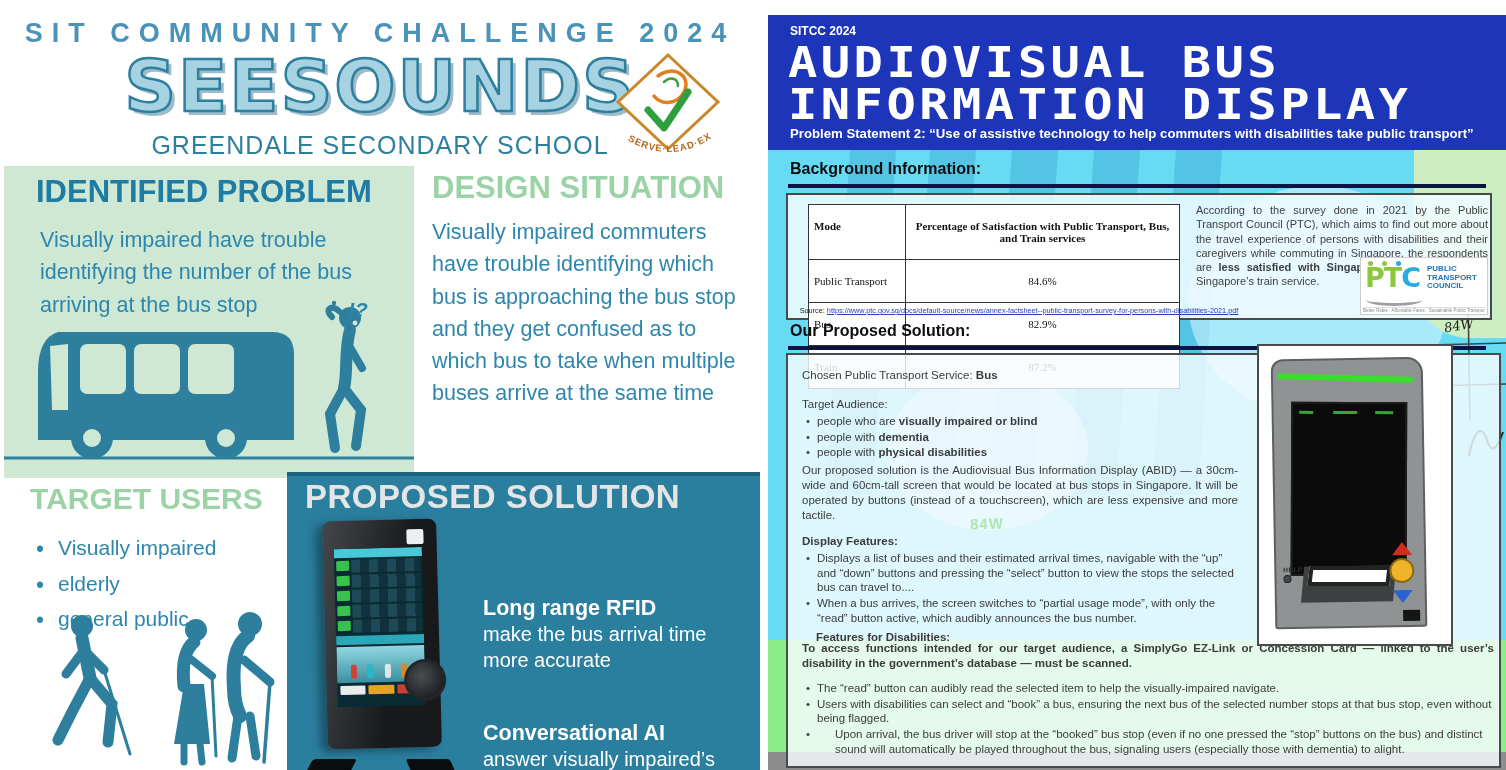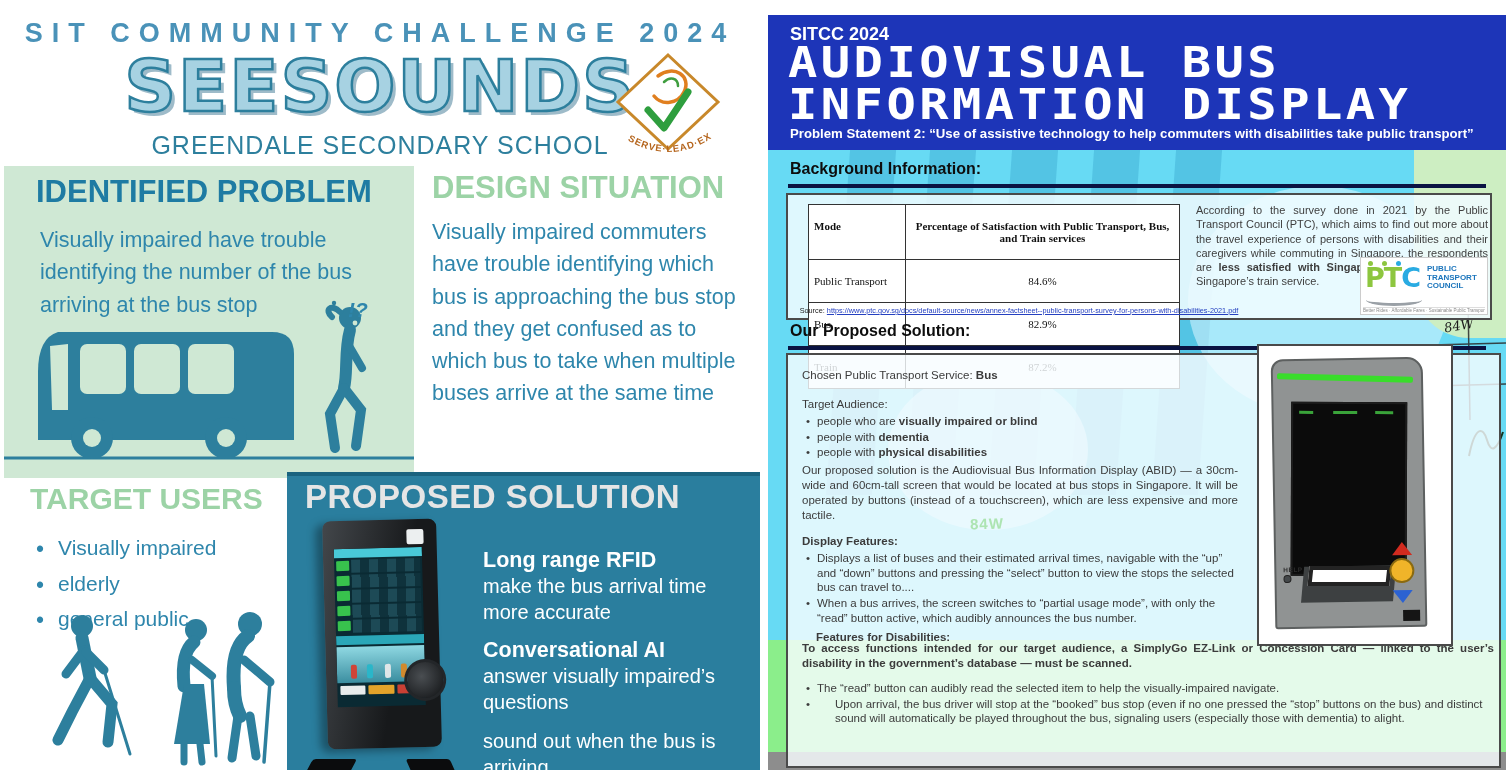--- a/index.html
+++ b/index.html
@@ -30,21 +30,21 @@
   .tu-heading{font-size:30px;font-weight:800;color:#9cd3a6;}
   .tu-list{margin:14px 0 0 6px;padding:0;list-style:none;}
   .tu-list li{position:relative;padding-left:22px;font-size:21px;line-height:1.7;color:#2e86ac;}
   .tu-list li::before{content:"•";position:absolute;left:0;top:0;color:#2e86ac;font-size:23px;}
   .cane-svg{position:absolute;left:38px;top:612px;width:115px;height:158px;}
   .couple-svg{position:absolute;left:158px;top:604px;width:140px;height:166px;}
   .solution-box{position:absolute;left:287px;top:472px;width:473px;height:298px;
     background:#2a7e9e;border-top:4px solid #1a637f;}
   .ps-heading{position:absolute;left:18px;top:2px;color:#e5e5e5;font-size:33px;font-weight:800;letter-spacing:.5px;}
   .features{position:absolute;left:196px;top:72px;width:274px;color:#fff;}
-  .feat{margin-bottom:13px;}
+  .feat{margin-bottom:13px;margin-top:48px;}
   .feat-title{font-size:21.5px;font-weight:800;}
   .feat-desc{font-size:20px;line-height:1.3;}
   
   .kiosk{position:absolute;left:22px;top:44px;width:152px;height:254px;}
   .k-body{position:absolute;left:16px;top:0;width:114px;height:228px;border-radius:8px;
     background:linear-gradient(100deg,#43474b,#17191b 62%);transform:rotate(-1.5deg);
     box-shadow:-7px 3px 8px rgba(0,0,0,.35);}
   .k-cam{position:absolute;right:13px;top:10px;width:17px;height:15px;background:#eceff0;border-radius:2px;}
   .k-screen{position:absolute;left:11px;top:28px;width:88px;height:158px;background:#0a2a33;overflow:hidden;}
   .k-topbar{height:9px;background:#49c9d8;}
@@ -63,21 +63,21 @@
   .k-foot.r{right:8px;transform:skewX(24deg);}
   
   .right{position:absolute;left:768px;top:0;width:738px;height:770px;background:#fff;}
   .scene{position:absolute;left:0;top:150px;width:738px;height:620px;background:#67daf4;overflow:hidden;}
   .streak{position:absolute;top:0;height:345px;width:46px;background:rgba(32,140,185,.28);transform:skewX(-4deg);}
   .cloud{position:absolute;background:rgba(222,246,255,.55);border-radius:50%;}
   .hill-right{position:absolute;right:0;top:0;width:92px;height:188px;background:#cdeec2;border-radius:0 0 0 55px;}
   .grass{position:absolute;left:0;top:490px;width:738px;height:112px;background:#8bee8b;}
   .road{position:absolute;left:0;top:602px;width:738px;height:18px;background:#8d8d8d;}
   .r-header{position:absolute;left:0;top:15px;width:738px;height:135px;background:#1d35b8;color:#fff;}
-  .sitcc{position:absolute;left:22px;top:9px;font-size:18px;font-weight:700;}
+  .sitcc{position:absolute;left:22px;top:9px;font-size:12px;font-weight:700;}
   .r-title{position:absolute;left:20px;top:27px;font-family:"DejaVu Sans Mono",monospace;
     font-weight:bold;font-size:42px;line-height:1.0;letter-spacing:3px;white-space:nowrap;
     transform-origin:0 0;transform:scaleX(1.16);}
   .ps2{position:absolute;left:22px;top:111px;font-size:13.2px;font-weight:600;}
   .r-h2{position:absolute;left:22px;font-size:16px;font-weight:700;color:#0d0d0d;z-index:3;}
   .rule{position:absolute;left:20px;width:698px;height:4px;background:#0a1342;z-index:3;}
   .bg-box{position:absolute;left:18px;top:193px;width:702px;height:123px;z-index:3;
     background:rgba(240,252,255,.88);border:2px solid #4a4a4a;}
   .pt-table{position:absolute;left:20px;top:9px;width:372px;border-collapse:collapse;
     font-family:"Liberation Serif",serif;font-size:11px;color:#111;background:#fff;}
@@ -392,20 +392,21 @@
       <div class="abs jt" style="left:14px;top:108px;width:436px;">Our proposed solution is the Audiovisual Bus Information Display (ABID) — a 30cm-wide and 60cm-tall screen that would be located at bus stops in Singapore. It will be operated by buttons (instead of a touchscreen), which are less expensive and more tactile.</div>
       <div class="abs b" style="left:14px;top:180px;">Display Features:</div>
       <ul class="dot abs" style="left:16px;top:196px;width:434px;">
         <li>Displays a list of buses and their estimated arrival times, navigable with the “up” and “down” buttons and pressing the  “select” button to view the stops the selected bus can travel to....</li>
         <li>When a bus arrives, the screen switches to “partial usage mode”, with only the “read” button active, which audibly announces the bus number.</li>
       </ul>
       <div class="abs b" style="left:14px;top:276px;margin-left:14px;">Features for Disabilities:</div>
       <div class="abs jt" style="left:14px;top:286px;width:692px;font-weight:bold;">To access functions intended for our target audience, a SimplyGo EZ-Link or Concession Card — linked to the user’s disability  in the government’s database — must be scanned.</div>
       <ul class="dot abs" style="left:16px;top:326px;width:688px;">
         <li>The “read” button can audibly read the selected item to help the visually-impaired navigate.</li>
+        <li>Users with disabilities can select and “book” a bus, ensuring the next bus of the selected number stops at that bus stop, even without being flagged.</li>
         <li class="subli" style="padding-left:31px;">Upon arrival, the bus driver will stop at the “booked” bus stop (even if no one pressed the “stop” buttons on the bus) and distinct sound will automatically be played throughout the bus, signaling users (especially those with dementia) to alight.</li>
       </ul>
     </div>
 
     <div class="device-box">
       <div class="d-body">
         <div class="d-stripe"></div>
         <div class="d-screen">
           <span class="d-g" style="left:6px;width:14px;"></span>
           <span class="d-g" style="left:40px;width:24px;"></span>

